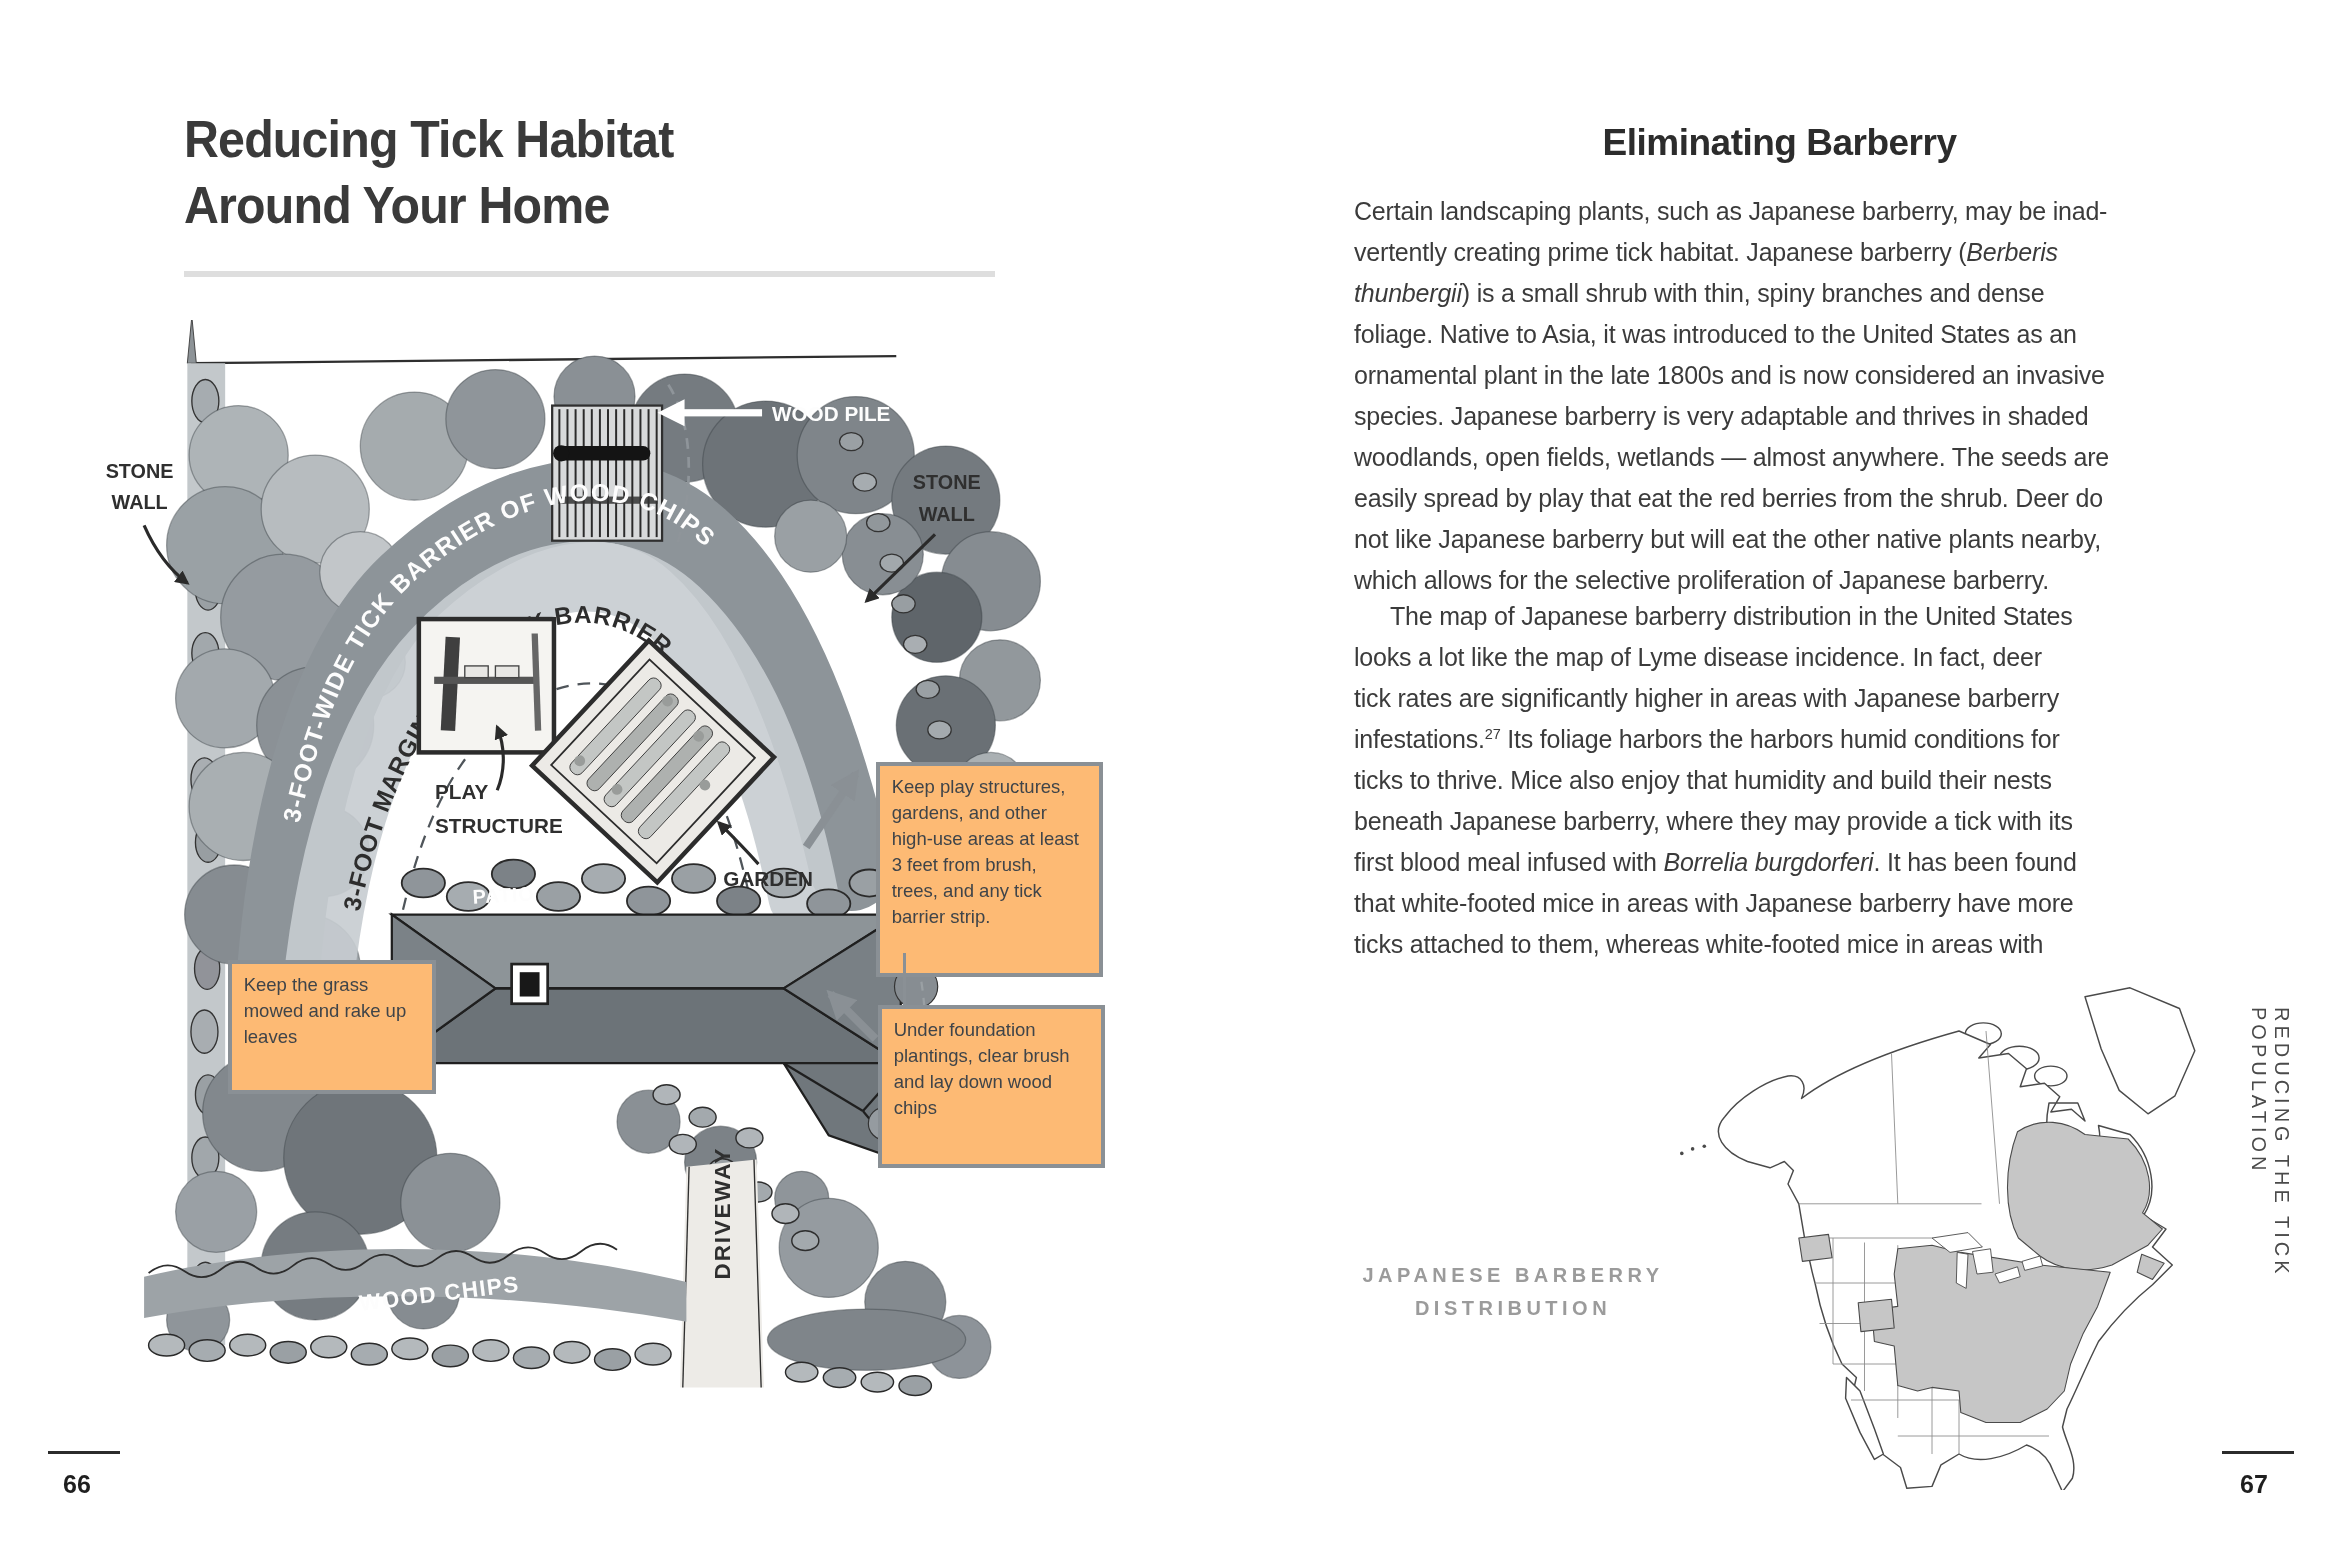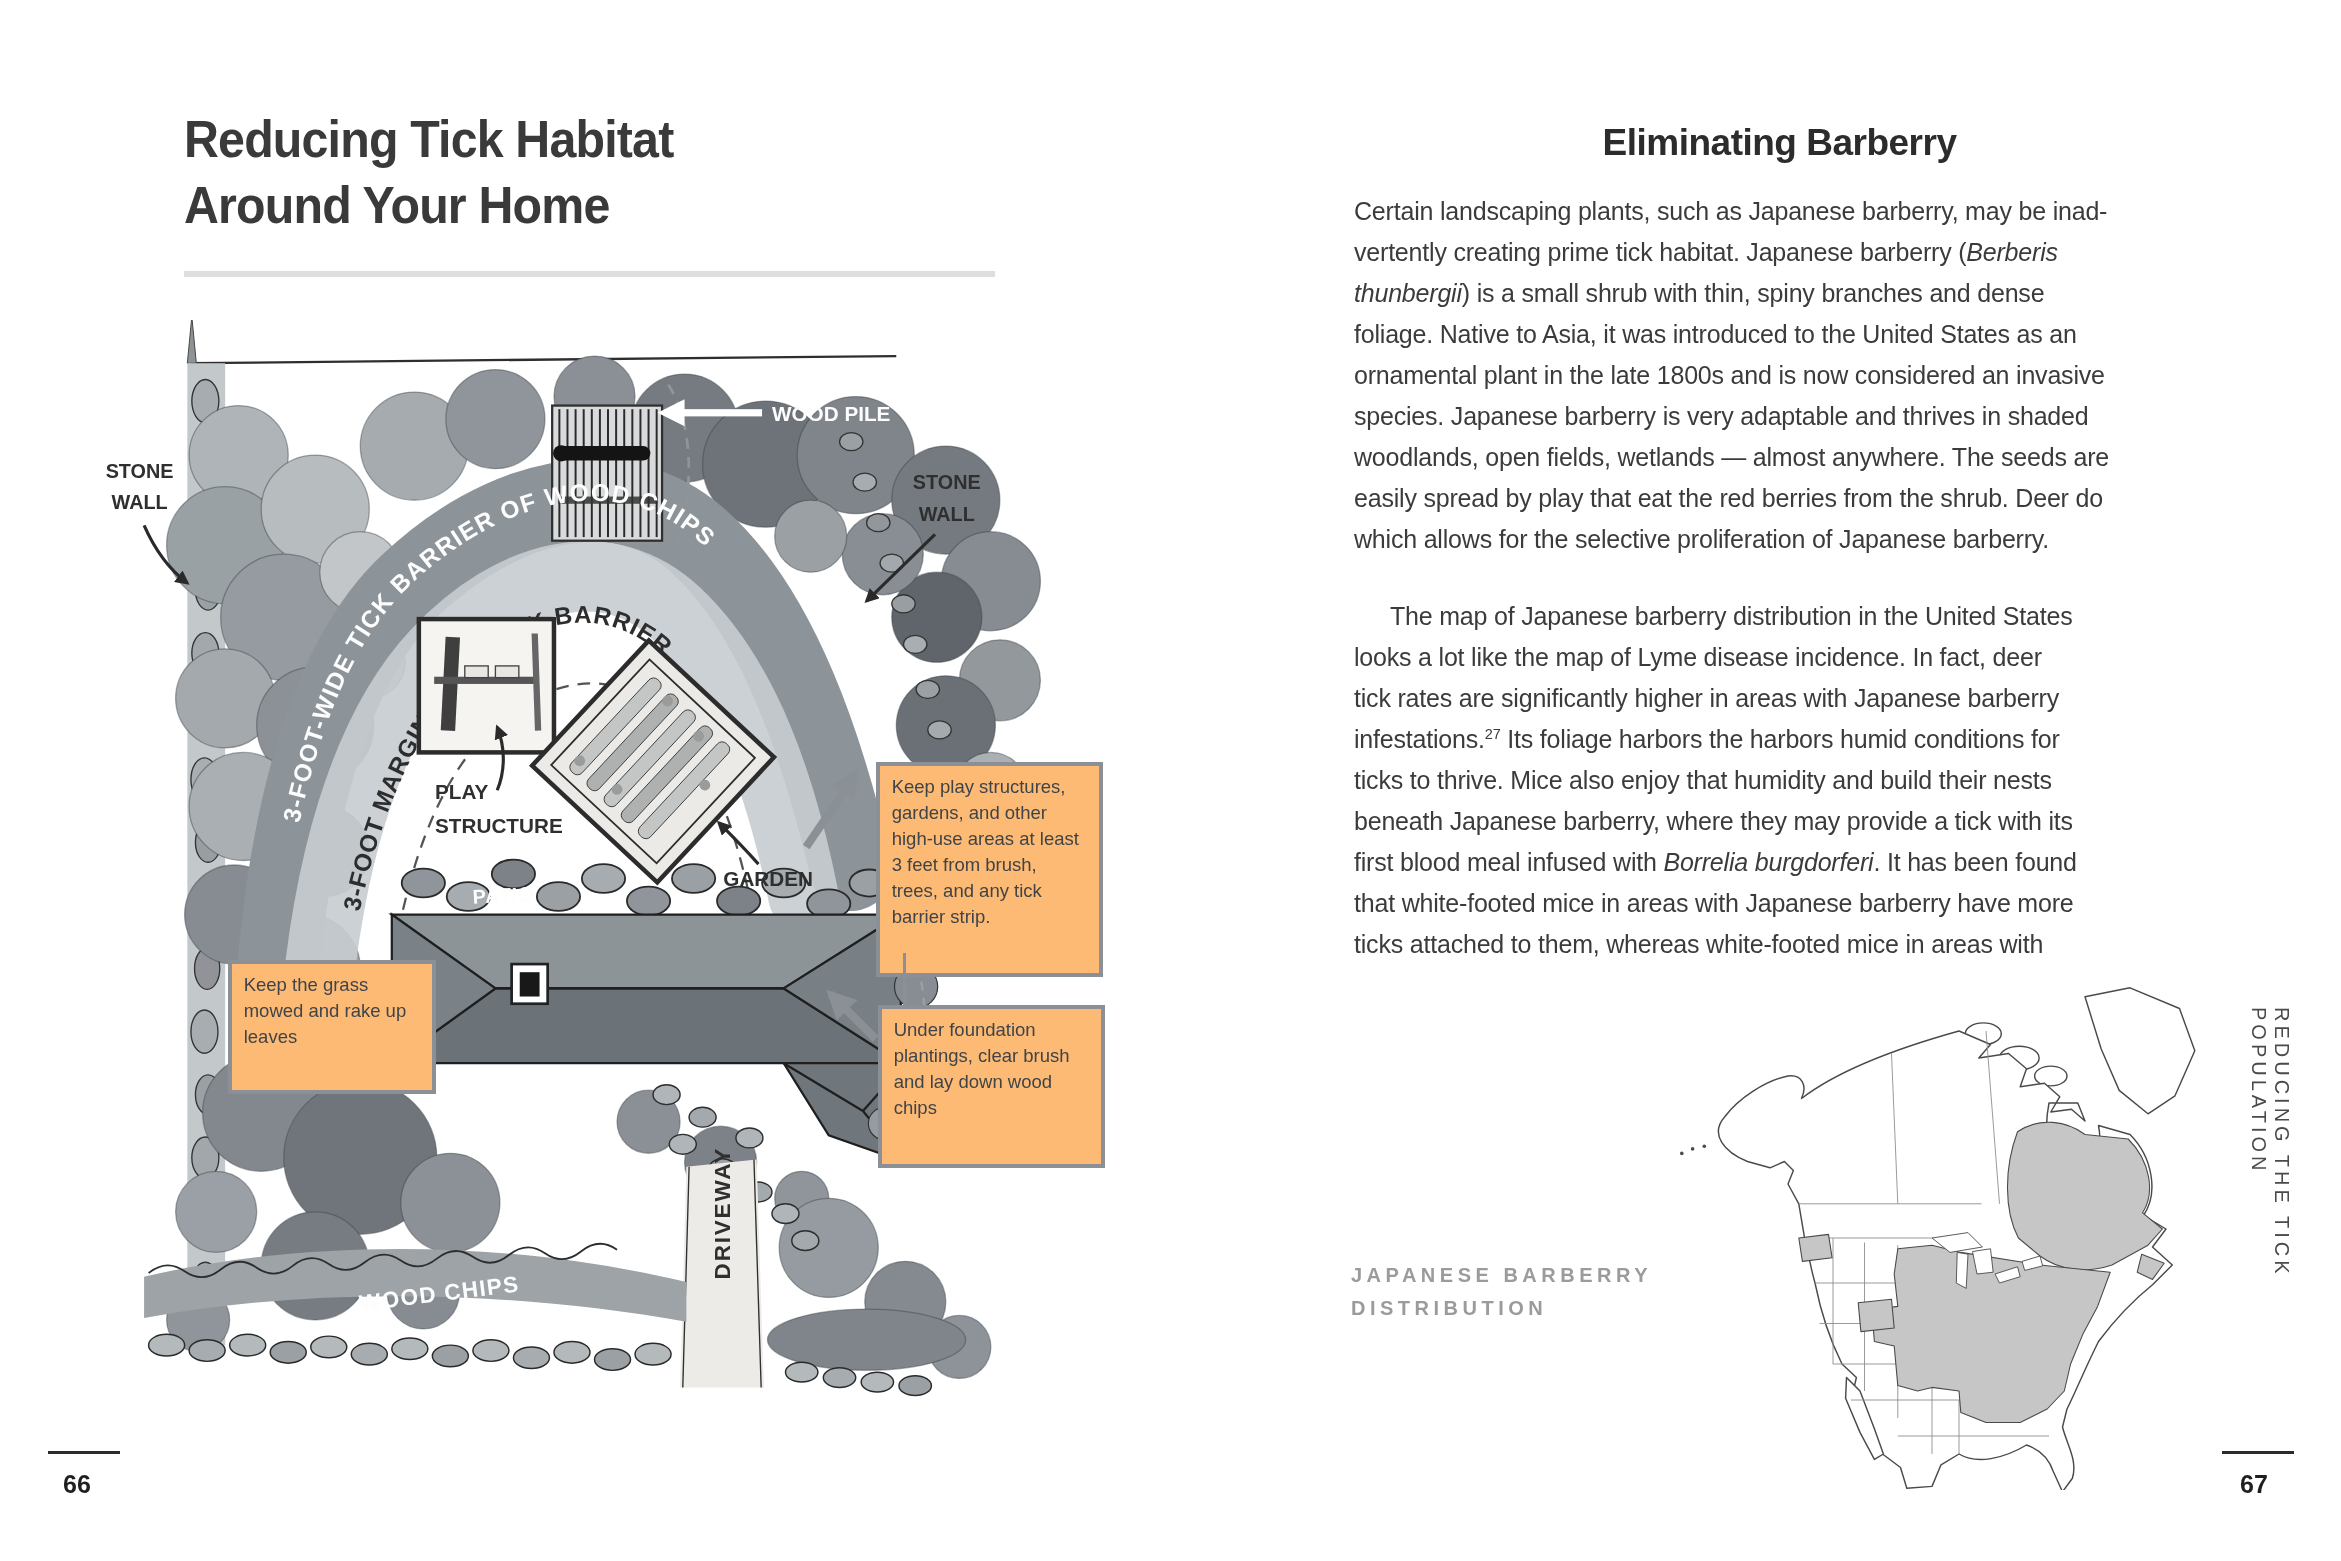--- a/index.html
+++ b/index.html
@@ -17,21 +17,21 @@
 
   
   .heading{font-family:Liberation Sans, sans-serif;font-weight:bold;font-size:37px;color:#2c2c2c;
            text-align:center;letter-spacing:-0.5px}
   .bodytext{font-size:25px;line-height:41px;color:#3b3b3b;letter-spacing:-0.2px}
   .tline{white-space:pre-wrap}
   .p2 .tline:first-child{text-indent:36px}
   .bodytext em{font-style:italic}
   .bodytext sup{font-size:.58em;vertical-align:super;line-height:0}
   .map-caption{font-size:20px;font-weight:bold;letter-spacing:4.5px;color:#9b9b9b;
-               text-align:left;line-height:33px;white-space:pre-line}
+               text-align:center;line-height:33px;white-space:pre-line}
   .vertical-runner{writing-mode:vertical-rl;font-size:20px;letter-spacing:4px;color:#4a4a4a;
                    font-weight:400}
   .pagenum{font-size:25px;font-weight:bold;color:#1f1f1f}
   .pagerule{height:2.7px;background:#2b2b2b}
 
   svg{font-family:"Liberation Sans",sans-serif}
   .lbl{font-weight:bold;fill:#2f2f2f}
   .lbl-w{font-weight:bold;fill:#fdfdfd}
   .land{fill:#ffffff;stroke:#4a4a4a;stroke-width:1.6;stroke-linejoin:round}
   .shade{fill:#c6c6c6;stroke:#4a4a4a;stroke-width:1.2;stroke-linejoin:round}
@@ -317,20 +317,21 @@
 
 <div class="abs bodytext" style="left:1354px;top:191px;width:856px">
     <div class="tline"><span>Certain landscaping plants, such as Japanese barberry, may be inad-</span></div>
     <div class="tline"><span>vertently creating prime tick habitat. Japanese barberry (</span><em>Berberis</em></div>
     <div class="tline"><em>thunbergii</em><span>) is a small shrub with thin, spiny branches and dense</span></div>
     <div class="tline"><span>foliage. Native to Asia, it was introduced to the United States as an</span></div>
     <div class="tline"><span>ornamental plant in the late 1800s and is now considered an invasive</span></div>
     <div class="tline"><span>species. Japanese barberry is very adaptable and thrives in shaded</span></div>
     <div class="tline"><span>woodlands, open fields, wetlands — almost anywhere. The seeds are</span></div>
     <div class="tline"><span>easily spread by play that eat the red berries from the shrub. Deer do</span></div>
+    <div class="tline"><span>not like Japanese barberry but will eat the other native plants nearby,</span></div>
     <div class="tline"><span>which allows for the selective proliferation of Japanese barberry.</span></div>
   </div>
 <div class="abs bodytext p2" style="left:1354px;top:596px;width:856px">
     <div class="tline"><span>The map of Japanese barberry distribution in the United States</span></div>
     <div class="tline"><span>looks a lot like the map of Lyme disease incidence. In fact, deer</span></div>
     <div class="tline"><span>tick rates are significantly higher in areas with Japanese barberry</span></div>
     <div class="tline"><span>infestations.</span><sup>27</sup><span> Its foliage harbors the harbors humid conditions for</span></div>
     <div class="tline"><span>ticks to thrive. Mice also enjoy that humidity and build their nests</span></div>
     <div class="tline"><span>beneath Japanese barberry, where they may provide a tick with its</span></div>
     <div class="tline"><span>first blood meal infused with </span><em>Borrelia burgdorferi</em><span>. It has been found</span></div>

